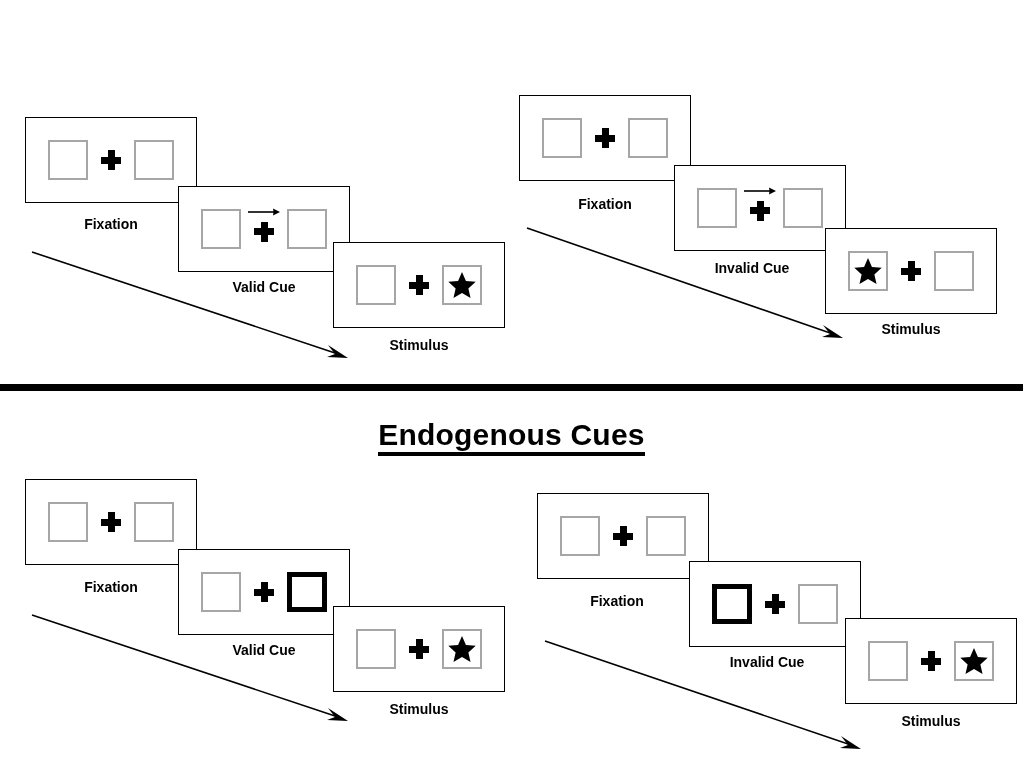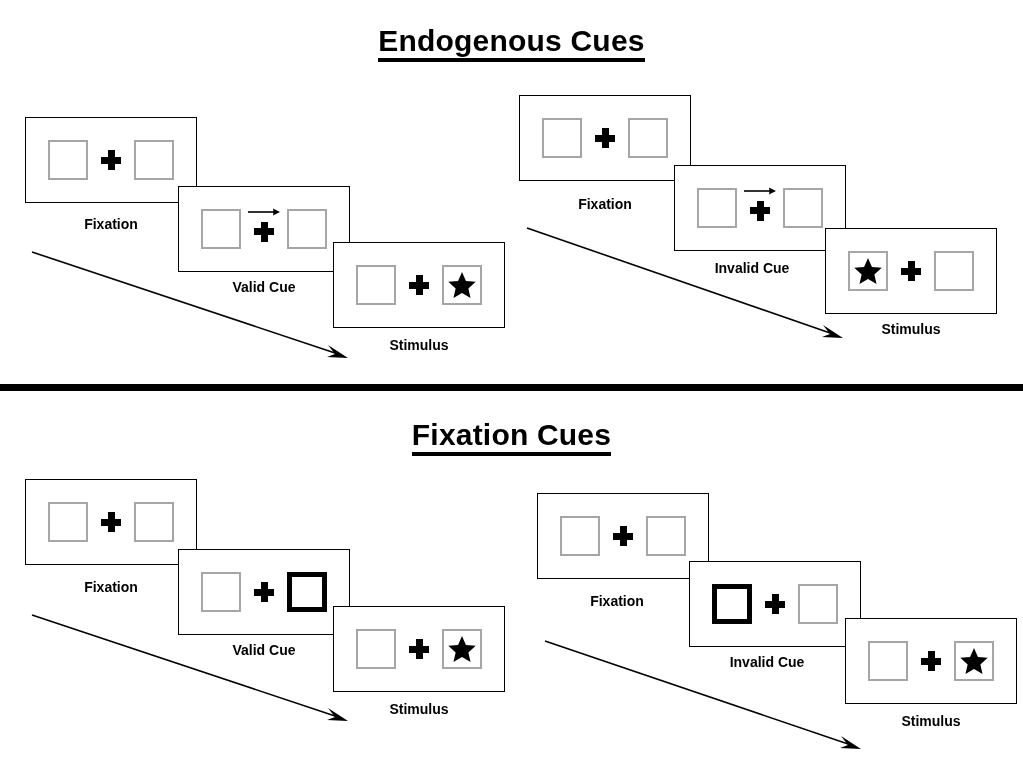--- a/index.html
+++ b/index.html
@@ -143,23 +143,20 @@
   .time-arrow {
     position: absolute;
     overflow: visible;
   }
 </style>
 </head>
 <body>
 
 <div id="stage">
 
-  <div class="section-title" style="top:24px;">
-    <span>Endogenous Cues</span>
-  </div>
 
   <div class="frame" style="left:25px; top:117px; width:172px; height:86px;">
     <div class="frame-inner">
       <div class="sq"></div>
       <div class="center-col">
         <div class="plus"></div>
       </div>
       <div class="sq"></div>
     </div>
   </div>
@@ -242,21 +239,21 @@
   <div class="caption" style="left:825px; top:321px; width:172px;">Stimulus</div>
 
   <svg class="time-arrow" style="left:525px; top:224px; width:320px; height:120px;" viewBox="0 0 320 120">
     <line x1="2" y1="4" x2="308" y2="110" stroke="#000" stroke-width="1.6"></line>
     <polygon points="318,114 298,101 305,110 297,113" fill="#000"></polygon>
   </svg>
 
   <div class="divider" style="top:384px;"></div>
 
   <div class="section-title" style="top:418px;">
-    <span>Fixation Cues</span>
+    <span>Endogenous Cues</span>
   </div>
 
   <div class="frame" style="left:25px; top:479px; width:172px; height:86px;">
     <div class="frame-inner">
       <div class="sq"></div>
       <div class="center-col">
         <div class="plus"></div>
       </div>
       <div class="sq"></div>
     </div>

